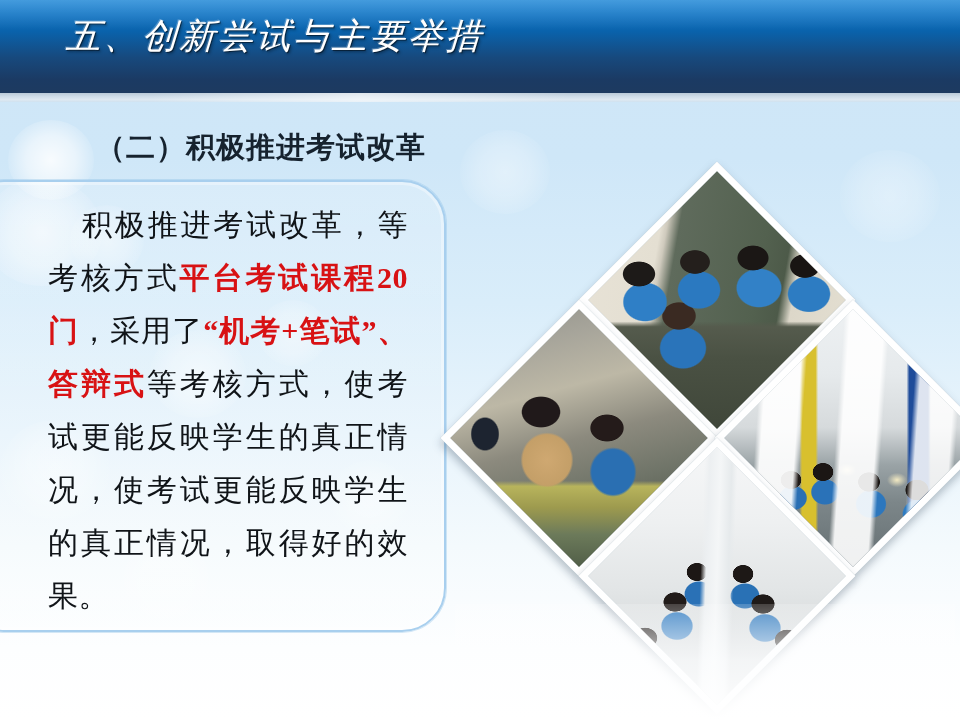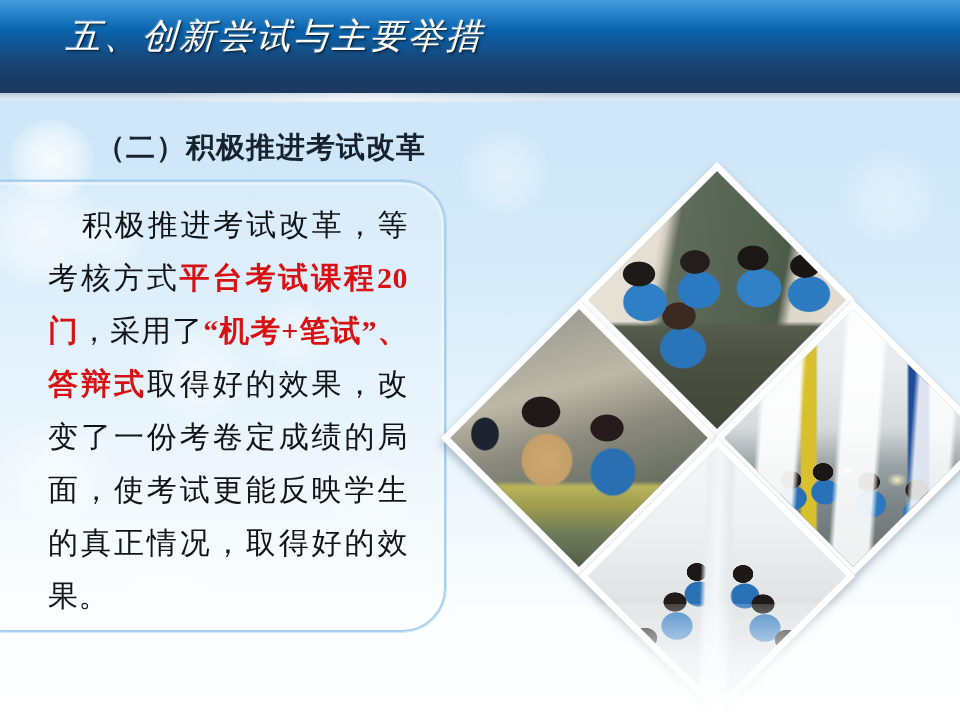--- a/index.html
+++ b/index.html
@@ -310,21 +310,21 @@
   <div id="header">
     <div id="header-sheen"></div>
   </div>
   <div id="header-underline"></div>
   <div id="slide-title">五、创新尝试与主要举措</div>
 
   <div id="subtitle">（二）积极推进考试改革</div>
 
   <div id="text-panel"></div>
 
-  <div id="body-text"><span>积极推进考试改革，等考核方式</span><span class="hl">平台考试课程20门</span><span>，采用了</span><span class="hl">“机考+笔试”、答辩式</span><span>取得好的效果，改变了一份考卷定成绩的局面，使考试更能反映学生的真正情况，取得好的效果。</span></div>
+  <div id="body-text"><span>积极推进考试改革，等考核方式</span><span class="hl">平台考试课程20门</span><span>，采用了</span><span class="hl">“机考+笔试”、答辩式</span><span>等考核方式，使考试更能反映学生的真正情况，使考试更能反映学生的真正情况，取得好的效果。</span></div>
 
   <div id="diamonds">
     <div class="diamond" id="d-top">
       <div class="photo p-workshop"></div>
     </div>
     <div class="diamond" id="d-left">
       <div class="photo p-lab"></div>
     </div>
     <div class="diamond" id="d-right">
       <div class="photo p-computer"></div>

